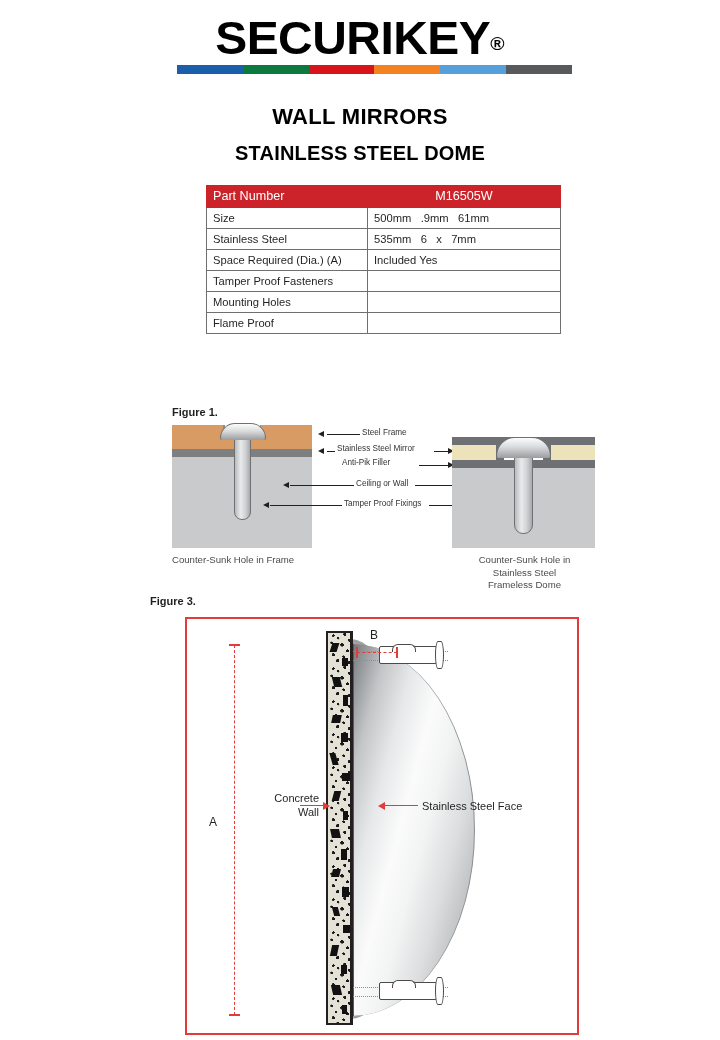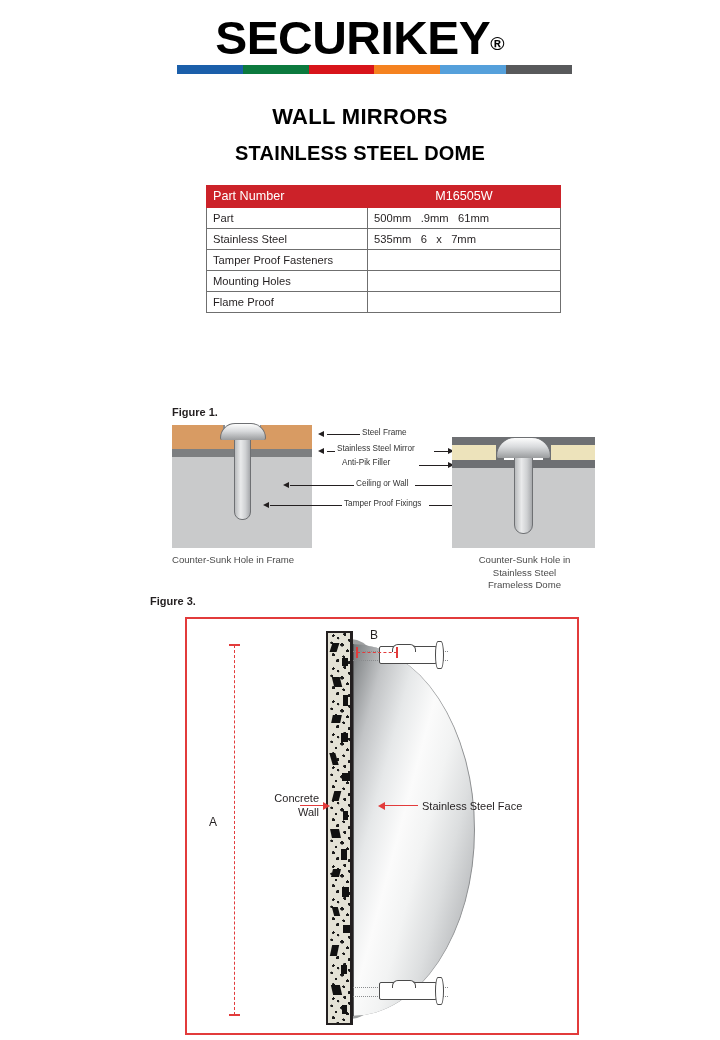--- a/index.html
+++ b/index.html
@@ -285,21 +285,21 @@
   <colgroup>
       <col class="c1">
       <col class="c2">
     </colgroup>
   <tbody>
     <tr class="hdr">
       <td style="background: rgb(204, 34, 41); border-color: rgb(204, 34, 41);">Part Number</td>
       <td class="hdr-val" style="background: rgb(204, 34, 41); border-color: rgb(204, 34, 41);">M16505W</td>
     </tr>
     <tr>
-      <td>Part</td>
+      <td>Size</td>
       <td>
           <span class="val-cols">
             <span>500mm</span>
             <span>&nbsp;&nbsp;&nbsp;</span>
             <span>.9mm</span>
             <span>&nbsp;&nbsp;&nbsp;</span>
             <span>61mm</span>
           </span>
         </td>
     </tr>
@@ -309,20 +309,24 @@
           <span class="val-cols">
             <span>535mm</span>
             <span>&nbsp;&nbsp;&nbsp;</span>
             <span>6</span>
             <span>&nbsp;&nbsp;&nbsp;</span>
             <span>x</span>
             <span>&nbsp;&nbsp;&nbsp;</span>
             <span>7mm</span>
           </span>
         </td>
+    </tr>
+    <tr>
+      <td>Space Required (Dia.) (A)</td>
+      <td>Included Yes</td>
     </tr>
     <tr>
       <td>Tamper Proof Fasteners</td>
       <td></td>
     </tr>
     <tr>
       <td>Mounting Holes</td>
       <td></td>
     </tr>
     <tr>

